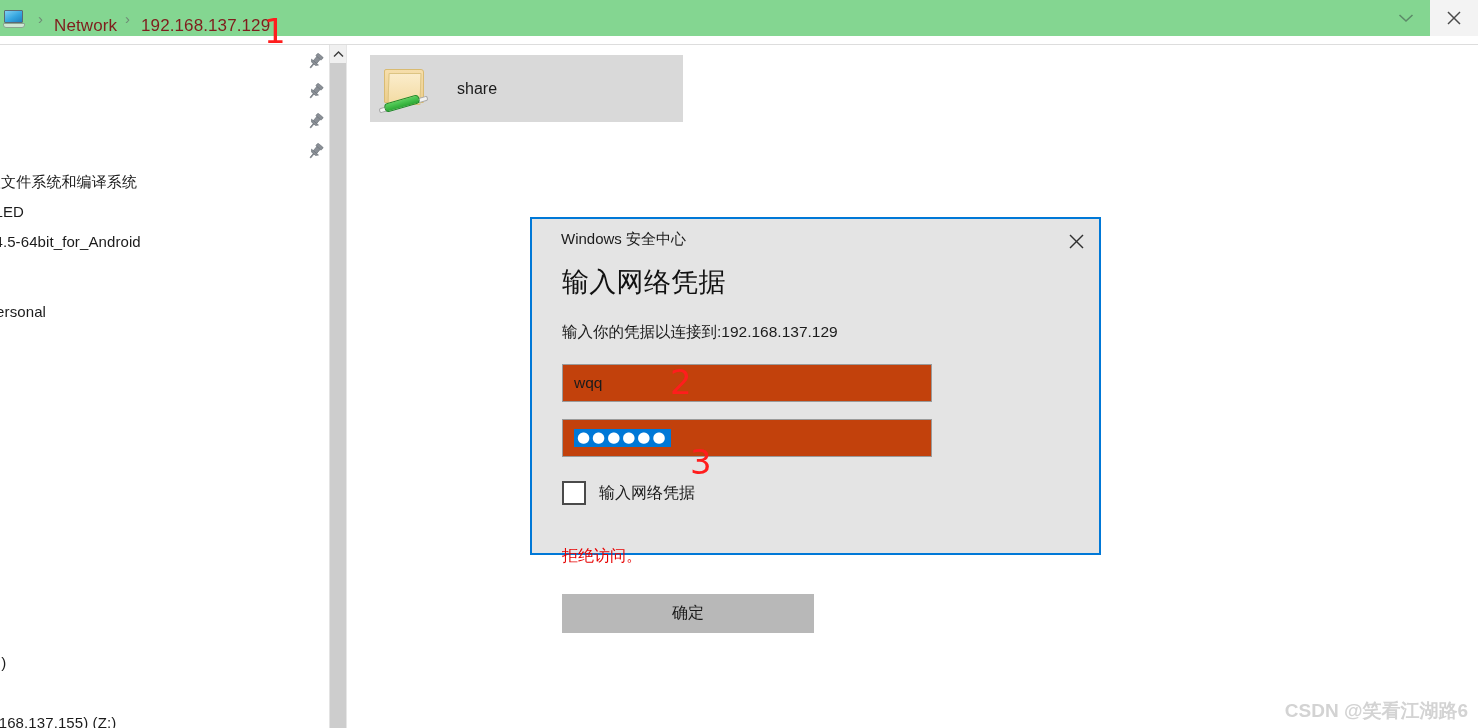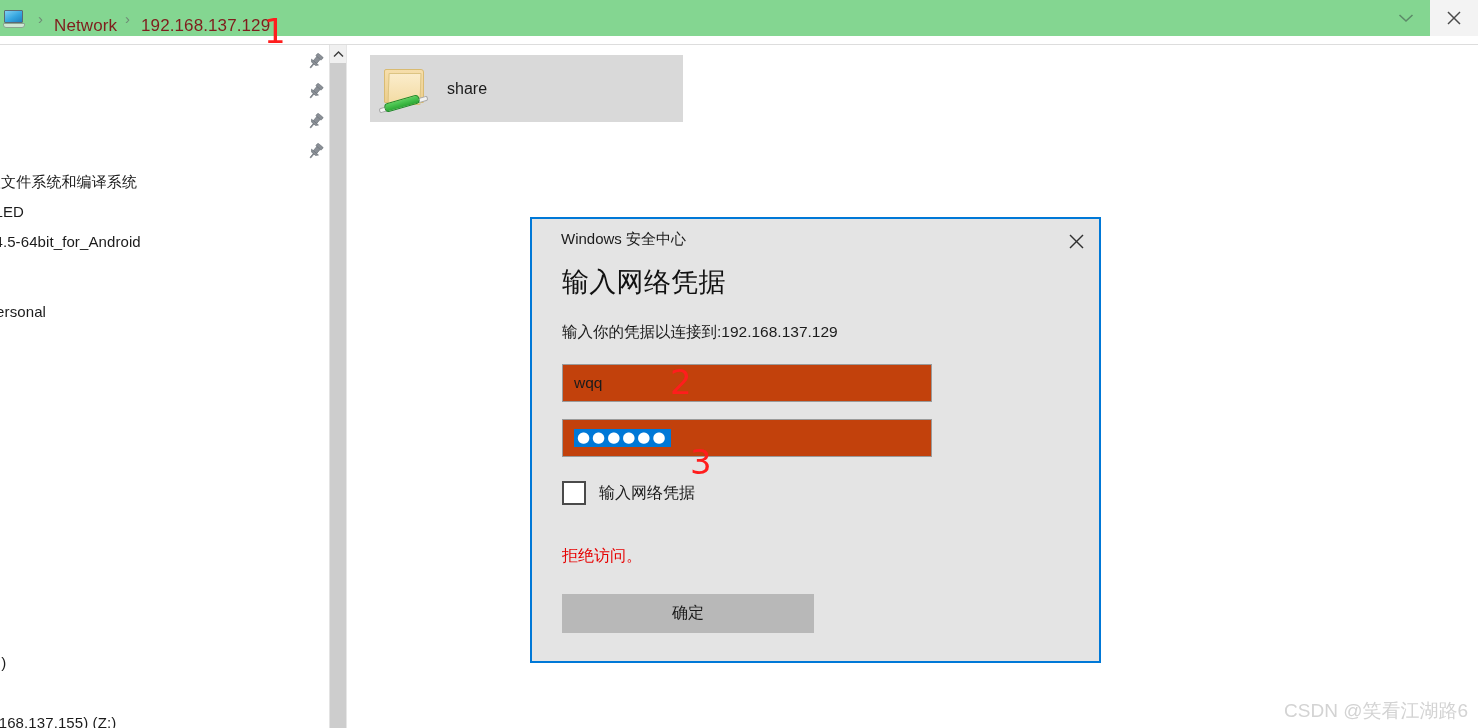--- a/index.html
+++ b/index.html
@@ -221,28 +221,28 @@
     left: 39px; top: 34px;
     width: 11px; height: 5px;
     background: #f2f2f2;
     border: 1px solid #a7a7a7;
     border-radius: 2px;
     transform: rotate(-16deg);
   }
   #file-tile-label {
     font-size: 16px;
     color: #1b1b1b;
-    margin-left: 13px;
+    margin-left: 23px;
   }
 
   
   #cred-dialog {
     position: absolute;
     left: 530px; top: 217px;
-    width: 571px; height: 446px;
+    width: 571px; height: 338px;
     background: #e4e4e4;
     border: 2px solid #0078d7;
   }
   #dialog-titlebar {
     position: absolute;
     left: 0; top: 0;
     width: 567px; height: 44px;
   }
   #dialog-app-title {
     position: absolute;
@@ -361,20 +361,21 @@
   #marker-3 { left: 690px; top: 445px; }
 
   
   #watermark {
     position: absolute;
     right: 10px; bottom: 4px;
     font-size: 19px;
     color: #d3d3d3;
     white-space: nowrap;
     user-select: none;
+    font-weight: bold;
   }
 </style>
 </head>
 <body>
 
 <div id="topbar">
   <div id="topbar-left">
     <span class="crumb-icon">
       <span class="mon-screen"></span>
       <span class="mon-base"></span>

